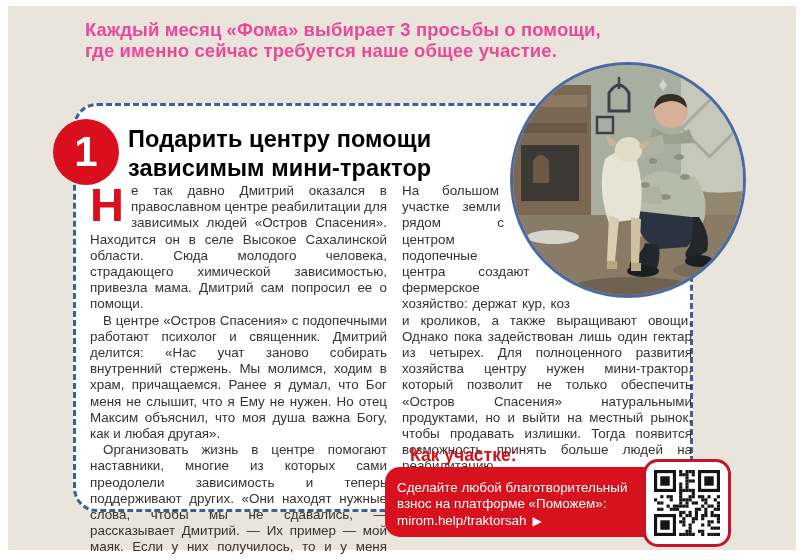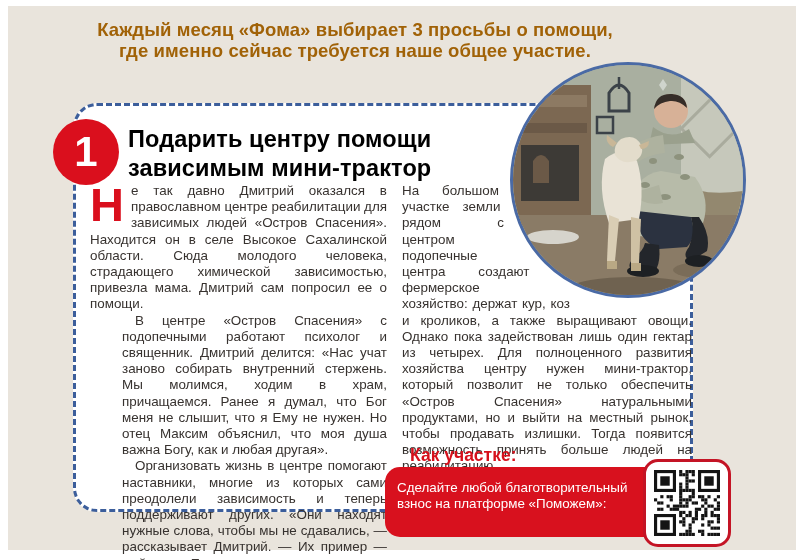--- a/index.html
+++ b/index.html
@@ -8,21 +8,21 @@
     background:#ffffff;
     font-family:"Liberation Sans","DejaVu Sans",sans-serif;
   }
   .page-bg{
     position:absolute;left:8px;top:6px;right:4px;bottom:10px;
     background:#e9e4dc;
   }
   .intro{
     position:absolute;left:85px;top:19px;width:540px;
     font-size:18.5px;font-weight:bold;line-height:21px;
-    color:#a16207;white-space:pre-line;letter-spacing:.1px;text-align:center;
+    color:#ec4899;white-space:pre-line;letter-spacing:.1px;
   }
   .card{
     position:absolute;left:73px;top:103px;width:620px;height:409px;
     background:#ffffff;border:3px dashed #3c5e9b;border-radius:24px;
     box-sizing:border-box;
   }
   .num-badge{
     position:absolute;left:53px;top:119px;width:66px;height:66px;
     background:#da0f1d;border-radius:50%;
     display:flex;align-items:center;justify-content:center;
@@ -34,21 +34,21 @@
     color:#000000;letter-spacing:.1px;
   }
   .col{
     position:absolute;top:183px;
     font-size:13.4px;line-height:16.2px;color:#37322f;
     text-align:justify;
   }
   .col1{left:90px;width:297px;}
   .col2{left:402px;width:290px;}
   .col p{margin:0;}
-  .col p + p{text-indent:13px;margin-left:32px;}
+  .col p + p{text-indent:13px;}
   .dropcap{
     float:left;color:#da0f1d;font-weight:bold;
     font-size:47px;line-height:40px;padding:2px 7px 0 0;
   }
   .circle-spacer{
     float:right;width:290px;height:246px;
     shape-outside:circle(131px at 226px -3px);
     margin:0 -2px 0 0;
   }
   .col2 p:first-child{text-indent:12px;}
@@ -159,20 +159,24 @@
 
 <div class="col col2">
   <div class="circle-spacer"></div>
   <p>На большом участке земли рядом с центром подопечные центра создают фермерское хозяйство: держат кур, коз и кроликов, а также выращивают овощи. Однако пока задействован лишь один гектар из четырех. Для полноценного развития хозяйства центру нужен мини-трактор, который позволит не только обеспечить «Остров Спасения» натуральными продуктами, но и выйти на местный рынок, чтобы продавать излишки. Тогда появится возможность принять больше людей на реабилитацию.</p>
 </div>
 
 <div class="how-help">Как участке:</div>
 
 <div class="red-box">
   <div class="rb-text">Сделайте любой благотворительный взнос на платформе «Поможем»:</div>
+  <div class="rb-link">
+    <span>mirom.help/traktorsah</span>
+    <span class="play-icon">▶</span>
+  </div>
 </div>
 
 <div class="qr-box">
   <svg id="qr" width="66" height="66" viewBox="0 0 63 63">
       <rect x="24" y="0" width="3" height="3" fill="#141414"></rect>
       <rect x="30" y="0" width="3" height="3" fill="#141414"></rect>
       <rect x="33" y="0" width="3" height="3" fill="#141414"></rect>
       <rect x="36" y="0" width="3" height="3" fill="#141414"></rect>
       <rect x="24" y="3" width="3" height="3" fill="#141414"></rect>
       <rect x="27" y="3" width="3" height="3" fill="#141414"></rect>

